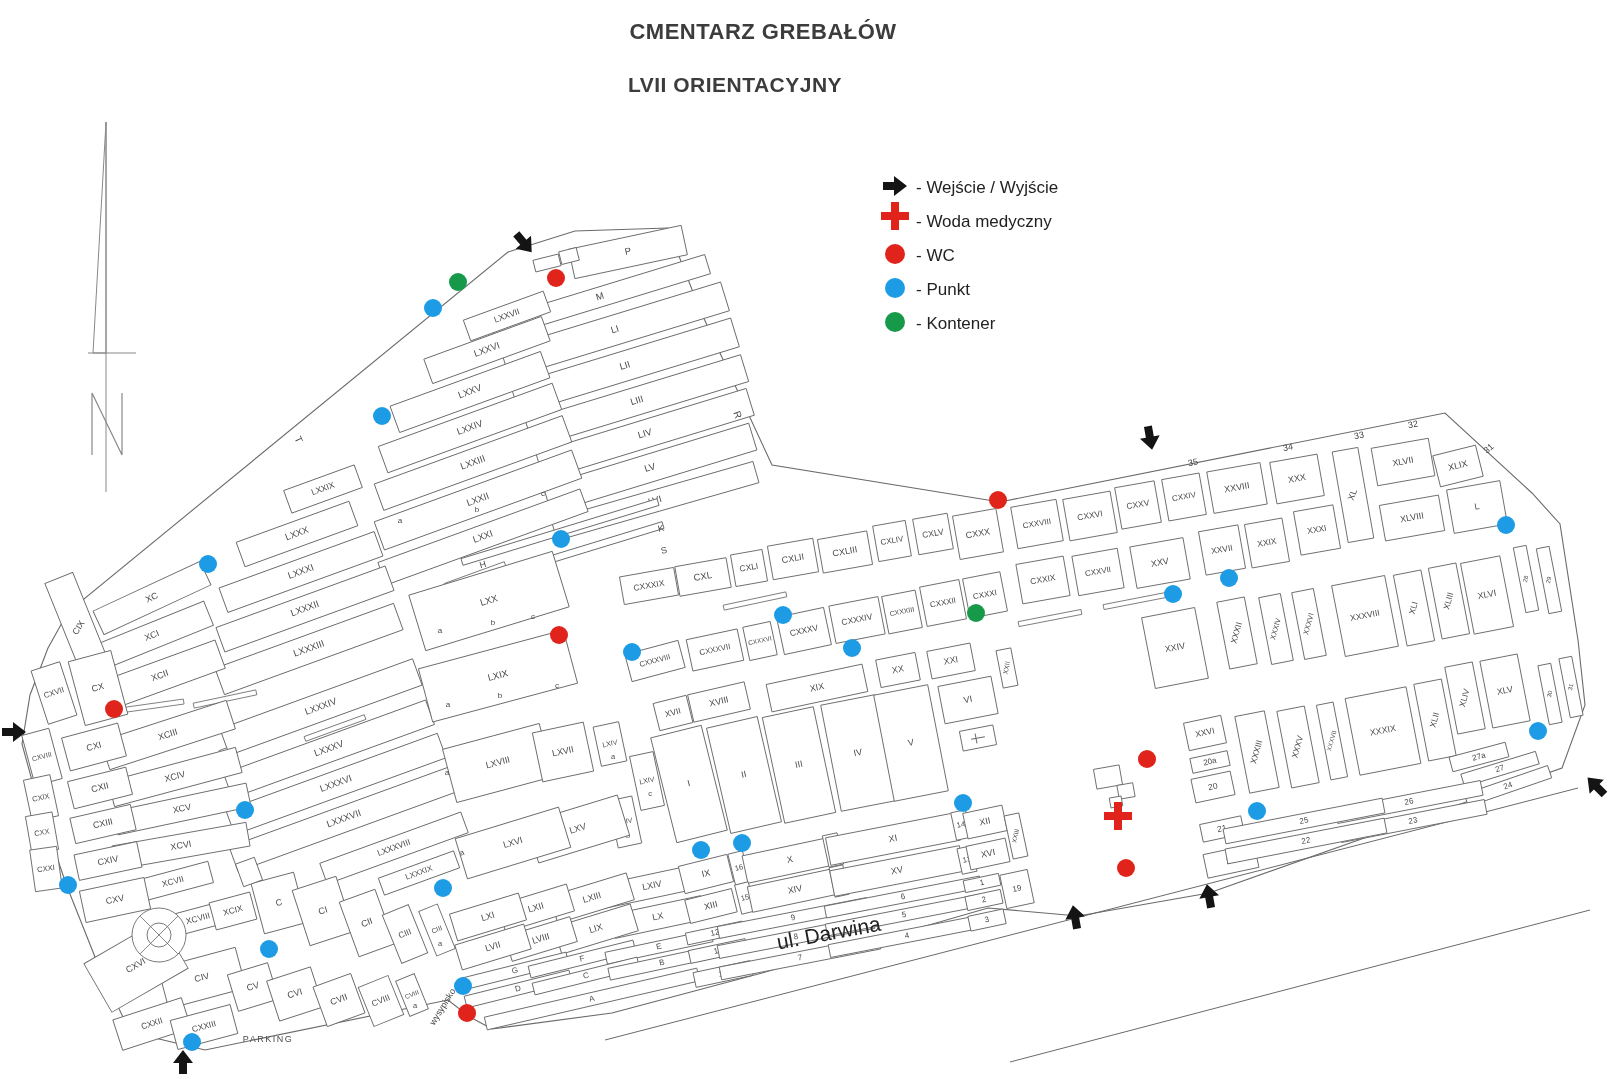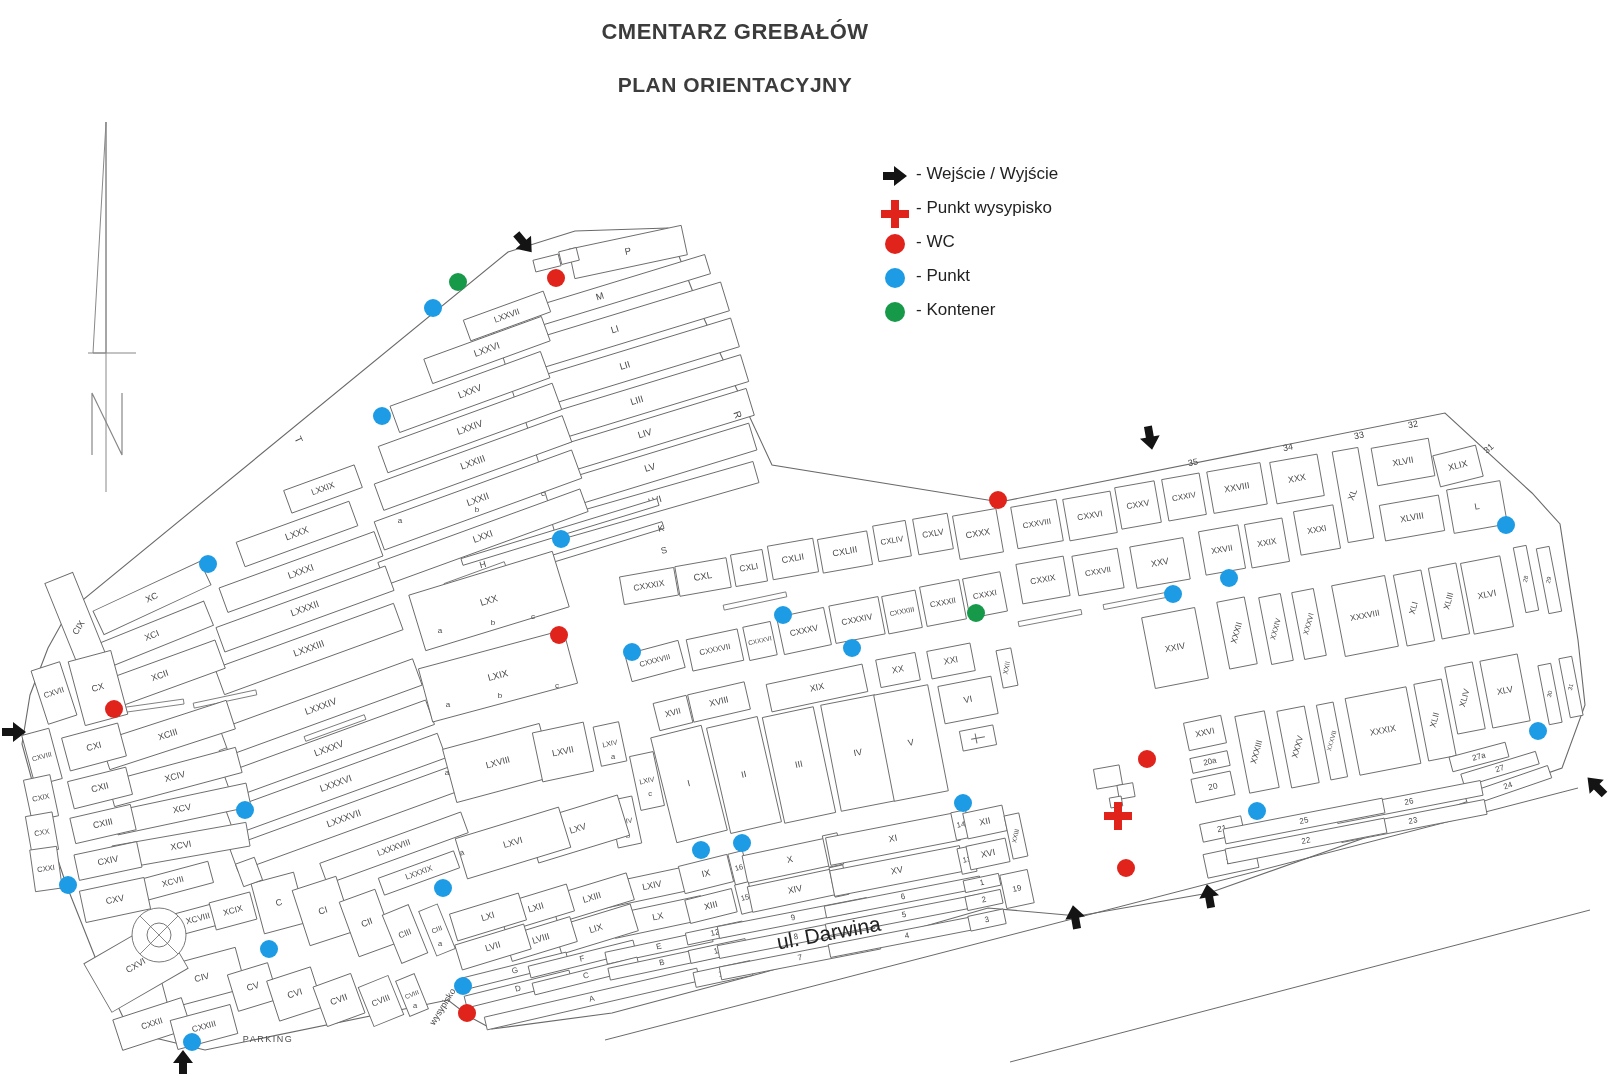--- a/index.html
+++ b/index.html
@@ -1,50 +1,50 @@
 <!DOCTYPE html>
 <html><head>
 <meta charset="utf-8">
 <style>
   html,body{margin:0;padding:0;background:#fff;font-family:"Liberation Sans",sans-serif;}
   #stage{position:relative;width:1610px;height:1079px;background:#fff;overflow:hidden;}
   .title{position:absolute;left:735px;transform:translateX(-50%);font-weight:bold;color:#3c3c3c;white-space:nowrap;}
-  #t1{top:4px;font-size:22px;letter-spacing:.5px;}
+  #t1{top:4px;font-size:22px;letter-spacing:.5px;margin-left:28px;}
   #t2{top:56px;font-size:21px;letter-spacing:.5px;}
   #legend{position:absolute;left:874px;top:164px;}
-  .lrow{display:flex;align-items:flex-start;height:34px;}
+  .lrow{display:flex;align-items:flex-end;height:34px;}
   .lico{width:42px;display:flex;justify-content:center;align-items:center;}
   .ltxt{font-size:17px;color:#222;}
   svg text{font-family:"Liberation Sans",sans-serif;}
 </style>
 </head>
 <body>
 <div id="stage">
 
 
 
 <h1 class="title" id="t1">CMENTARZ GREBAŁÓW</h1>
-<h2 class="title" id="t2">PLAN ORIENTACYJNY</h2>
+<h2 class="title" id="t2">LVII ORIENTACYJNY</h2>
 
 <div id="legend">
       <div class="lrow">
         <span class="lico">
           <svg width="34" height="24" viewBox="-2 -12 28 24">
             <path d="M0 -4 L11 -4 L11 -10 L24 0 L11 10 L11 4 L0 4 Z" fill="#141414"></path>
           </svg>
         </span>
         <span class="ltxt">- Wejście / Wyjście</span>
       </div>
       <div class="lrow">
         <span class="lico">
           <svg width="32" height="32" viewBox="-16 -16 32 32">
             <path d="M-4 -14 H4 V-4 H14 V4 H4 V14 H-4 V4 H-14 V-4 H-4 Z" fill="#e0241c"></path>
           </svg>
         </span>
-        <span class="ltxt">- Punkt wysypisko</span>
+        <span class="ltxt">- Woda medyczny</span>
       </div>
       <div class="lrow">
         <span class="lico">
           <svg width="24" height="24" viewBox="-12 -12 24 24">
             <circle r="10" fill="#e0241c"></circle>
           </svg>
         </span>
         <span class="ltxt">- WC</span>
       </div>
       <div class="lrow">

